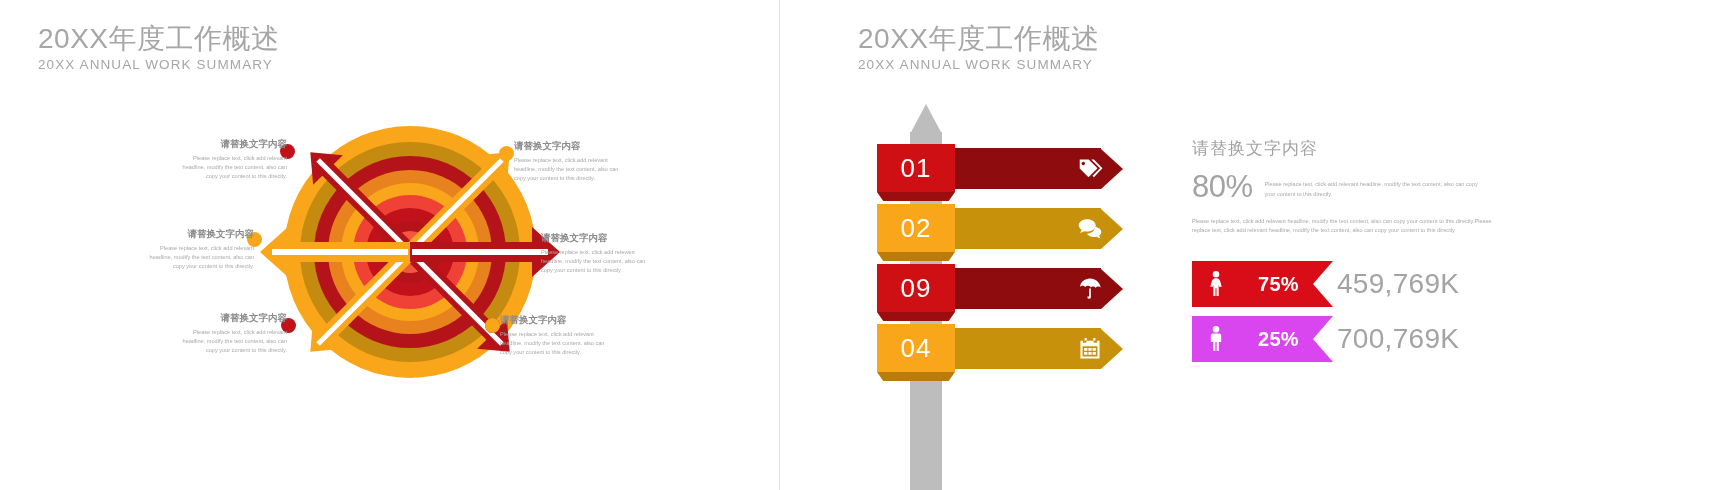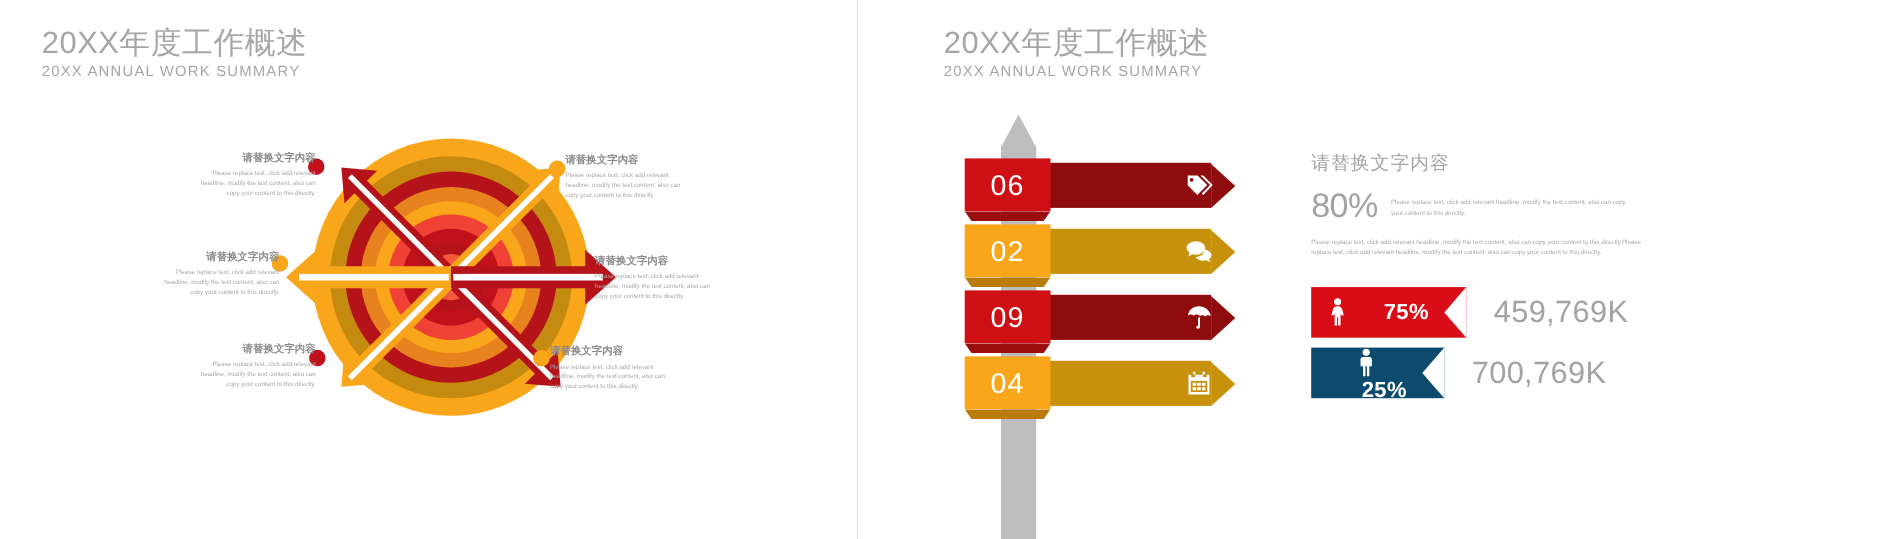--- a/index.html
+++ b/index.html
@@ -283,26 +283,26 @@
     color: #ffffff;
     font-size: 20px;
     font-weight: bold;
     margin-left: 32px;
     letter-spacing: 0.3px;
     text-align: center;
   }
   .stat-value {
     font-size: 28px;
     color: #a3a3a3;
-    margin-left: 25px;
+    margin-left: 4px;
     letter-spacing: 0.3px;
     white-space: nowrap;
   }
   .ribbon-red { background: #d90d18; }
-  .ribbon-org { background: #0c4a6e; flex-direction: column; }
+  .ribbon-org { background: #d946ef; }
   .stat1 { left: 1192px; top: 261px; }
   .stat2 { left: 1192px; top: 316px; }
 </style>
 </head>
 <body>
 
 <div class="deck">
 
   <div class="slide">
 
@@ -412,21 +412,21 @@
         <div class="banner-tip tip-red"></div>
         <div class="banner-icon">
           <svg viewBox="0 0 24 24" width="26" height="26" fill="#ffffff">
             <path d="M2.5 3.2h8.3l8.1 8.1-8.3 8.3-8.1-8.1V3.2zm3.3 2.1a1.6 1.6 0 100 3.2 1.6 1.6 0 000-3.2z"></path>
             <path d="M13.2 3.2h2.4l7.9 8.1-7.9 8.3-1.3-1.3 7-7-7-7z"></path>
           </svg>
         </div>
       </div>
     </div>
     <div class="numbox-shadow shade-red"></div>
-    <div class="numbox num-red">06</div>
+    <div class="numbox num-red">01</div>
   </div>
 
   <div class="sign-row row2">
     <div class="banner">
       <div class="banner-inner">
         <div class="banner-body bn-org" style="width:152px;"></div>
         <div class="banner-tip tip-org"></div>
         <div class="banner-icon">
           <svg viewBox="0 0 24 24" width="26" height="26" fill="#ffffff">
             <path d="M9.4 3.1c4.3 0 7.8 2.5 7.8 5.6 0 3.1-3.5 5.6-7.8 5.6-.9 0-1.7-.1-2.5-.3l-4 1.8 1.3-3A5.2 5.2 0 011.6 8.7c0-3.1 3.5-5.6 7.8-5.6z"></path>

